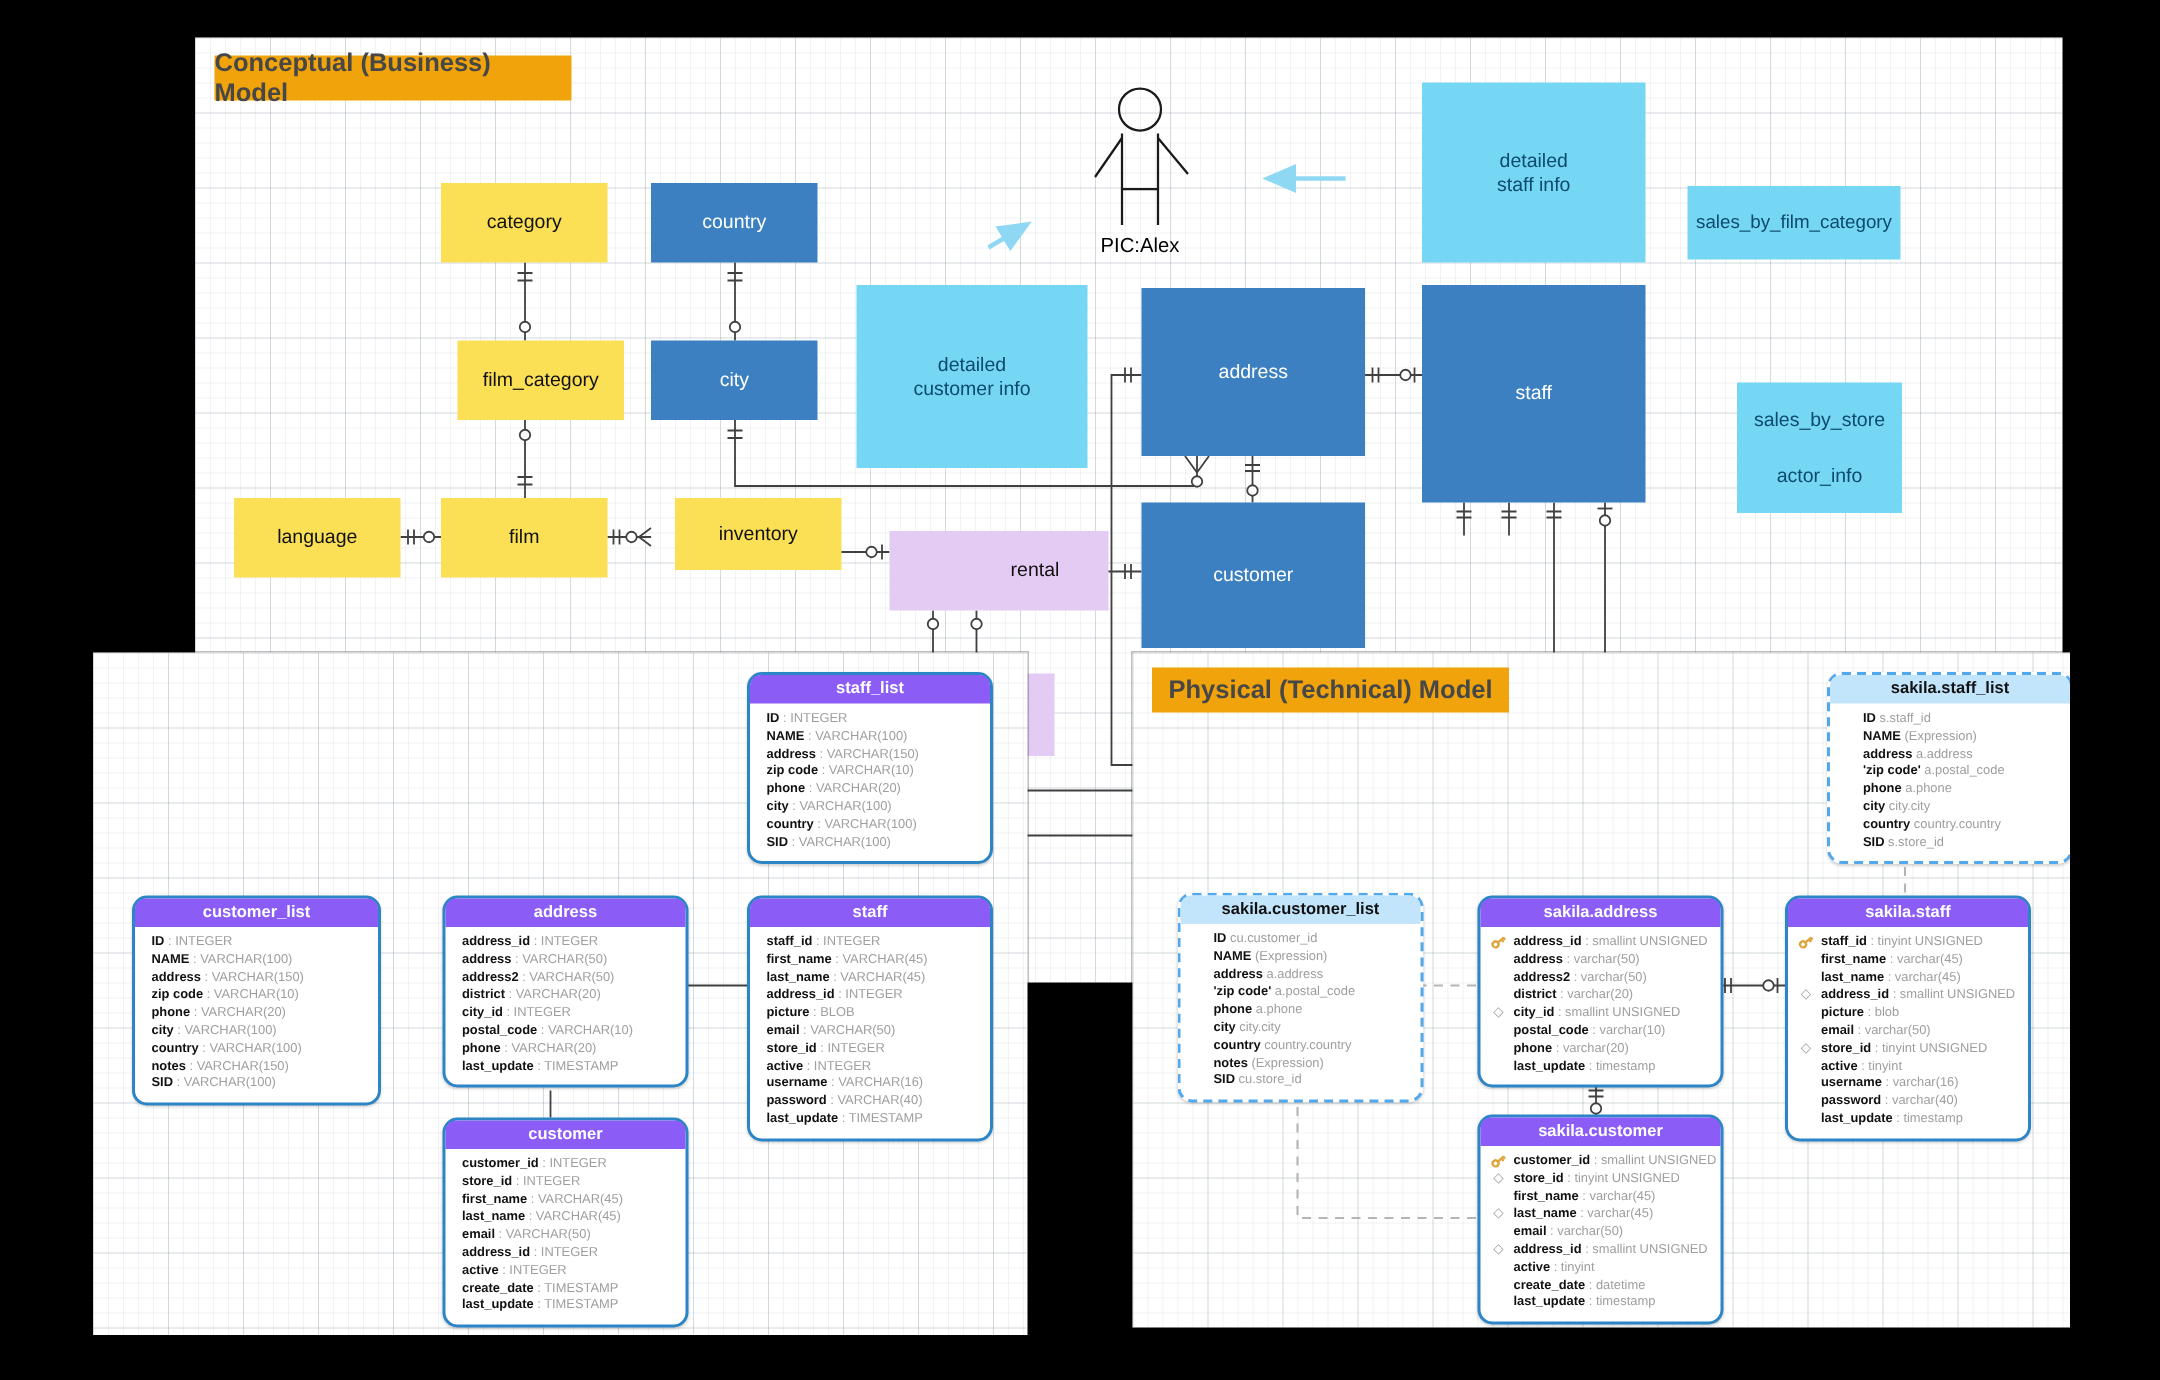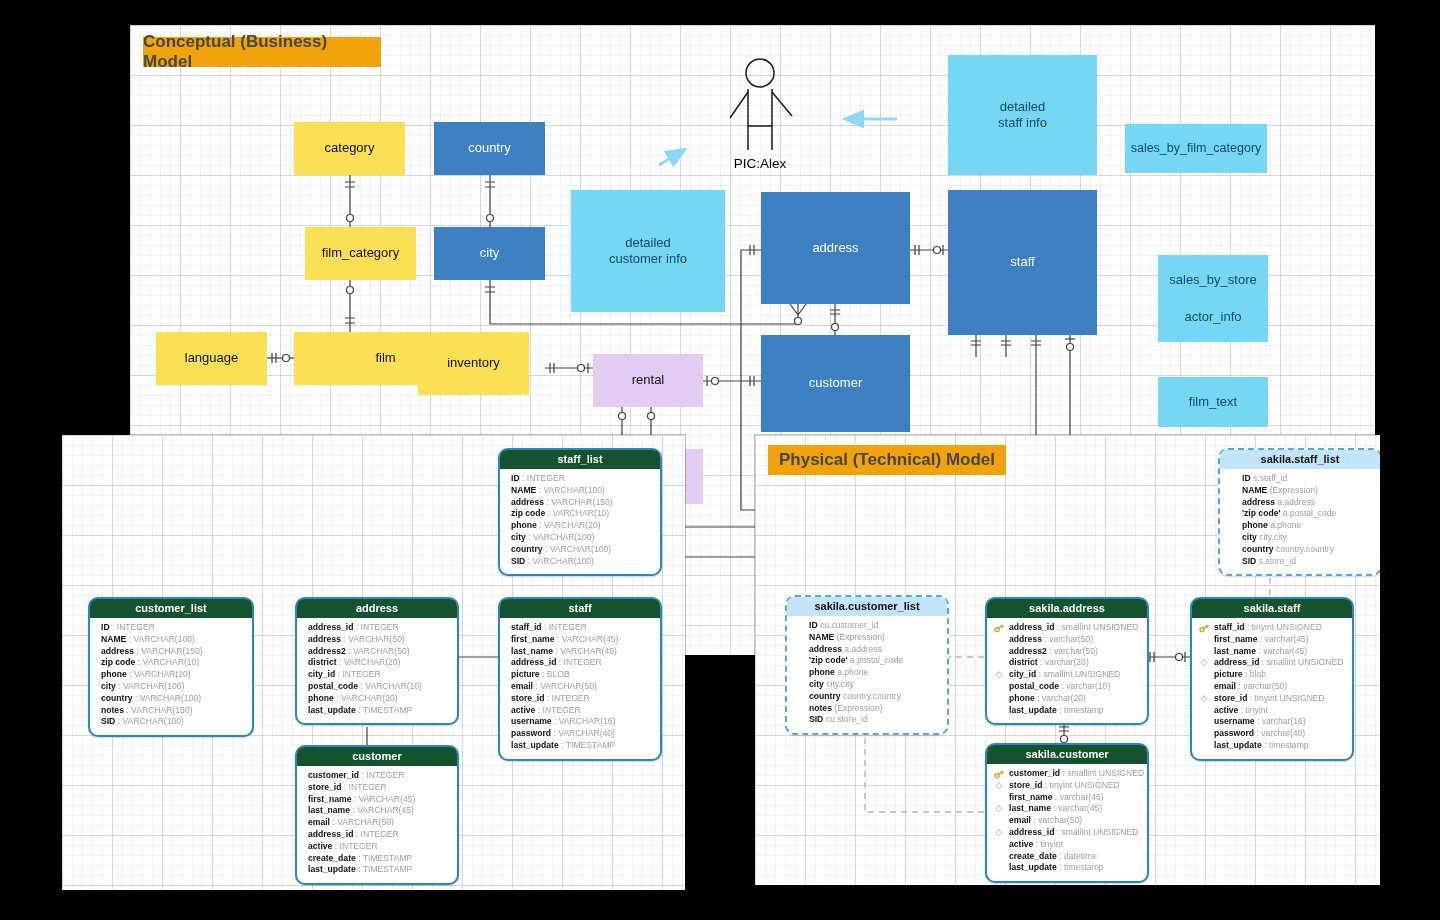--- a/index.html
+++ b/index.html
@@ -22,21 +22,21 @@
   .ent{position:absolute;display:flex;align-items:center;justify-content:center;
     text-align:center;font-size:13px;white-space:pre-line;line-height:1.25;}
   .ent.yellow{background:#FBDF55;color:#111;}
   .ent.blue{background:#3C80C1;color:#fff;}
   .ent.lightblue{background:#76D7F5;color:#0c4a6e;}
   .ent.purple{background:#E3CBF3;color:#111;}
   .lines{position:absolute;left:0;top:0;}
   
   .tbl{position:absolute;width:160px;background:#fff;border:2px solid #2C85C6;
     border-radius:10px;box-shadow:0 1px 2px rgba(0,0,0,.18);}
-  .tbl-head{background:#14532d;color:#fff;font-weight:bold;font-size:11px;
+  .tbl-head{background:#8b5cf6;color:#fff;font-weight:bold;font-size:11px;
     text-align:center;padding:3px 2px 4px;border-radius:7px 7px 0 0;}
   .tbl-body{padding:4px 0 7px;}
   .trow{position:relative;padding:0 4px 0 22px;font-size:8.6px;line-height:11.8px;
     white-space:nowrap;}
   .plain .trow{padding-left:11px;}
   .fk{font-weight:bold;color:#111;}
   .fv{color:#9e9e9e;}
   .ic{position:absolute;left:5px;top:0;width:14px;text-align:center;}
   .ic.dia{color:#a0a0a0;font-size:9px;}
   .tbl.dashed{border:2px dashed #52A8EC;}
@@ -134,35 +134,34 @@
       <path d="M618 67 L600 93 M642 67 L662 91"></path>
     </g>
     <text x="630" y="143" text-anchor="middle" font-size="13.5" fill="#000">PIC:Alex</text>
   </svg>
 
   <div class="ent yellow" style="left:164px;top:97px;width:111px;height:53px;">category</div>
   <div class="ent blue" style="left:304px;top:97px;width:111px;height:53px;">country</div>
   <div class="ent yellow" style="left:175px;top:202px;width:111px;height:53px;">film_category</div>
   <div class="ent blue" style="left:304px;top:202px;width:111px;height:53px;">city</div>
   <div class="ent yellow" style="left:26px;top:307px;width:111px;height:53px;">language</div>
-  <div class="ent yellow" style="left:164px;top:307px;width:111px;height:53px;padding-left:36px;">film</div>
-  <div class="ent yellow" style="left:288px;top:307px;width:111px;height:63px;text-align:center;">inventory</div>
-  <div class="ent purple" style="left:463px;top:329px;width:110px;height:53px;">rental</div>
+  <div class="ent yellow" style="left:164px;top:307px;width:111px;height:53px;">film</div>
+  <div class="ent yellow" style="left:320px;top:307px;width:111px;height:48px;text-align:center;">inventory</div>
+  <div class="ent purple" style="left:463px;top:329px;width:98px;height:53px;padding-left:48px;">rental</div>
   <div class="ent purple" style="left:520px;top:424px;width:53px;height:55px;"></div>
   <div class="ent lightblue" style="left:441px;top:165px;width:154px;height:122px;">detailed
 customer info</div>
   <div class="ent blue" style="left:631px;top:167px;width:149px;height:112px;">address</div>
   <div class="ent blue" style="left:631px;top:310px;width:149px;height:97px;">customer</div>
   <div class="ent blue" style="left:818px;top:165px;width:149px;height:145px;">staff</div>
   <div class="ent lightblue" style="left:818px;top:30px;width:149px;height:120px;">detailed
 staff info</div>
   <div class="ent lightblue" style="left:995px;top:99px;width:142px;height:49px;font-size:12.5px;">sales_by_film_category</div>
   <div class="ent lightblue" style="left:1028px;top:182px;width:110px;height:50px;margin-top:48px;">sales_by_store</div>
   <div class="ent lightblue" style="left:1028px;top:267px;width:110px;height:50px;">actor_info</div>
-  <div class="ent lightblue" style="left:1028px;top:352px;width:110px;height:50px;">film_text</div>
 </div>
 
 <div class="panel" id="panel-logical">
 
   <svg class="lines" width="623" height="455">
     <g stroke="#404040" stroke-width="1.2" fill="none">
       <path d="M393 222 H436"></path>
       <path d="M305 292 V310"></path>
     </g>
   </svg>

